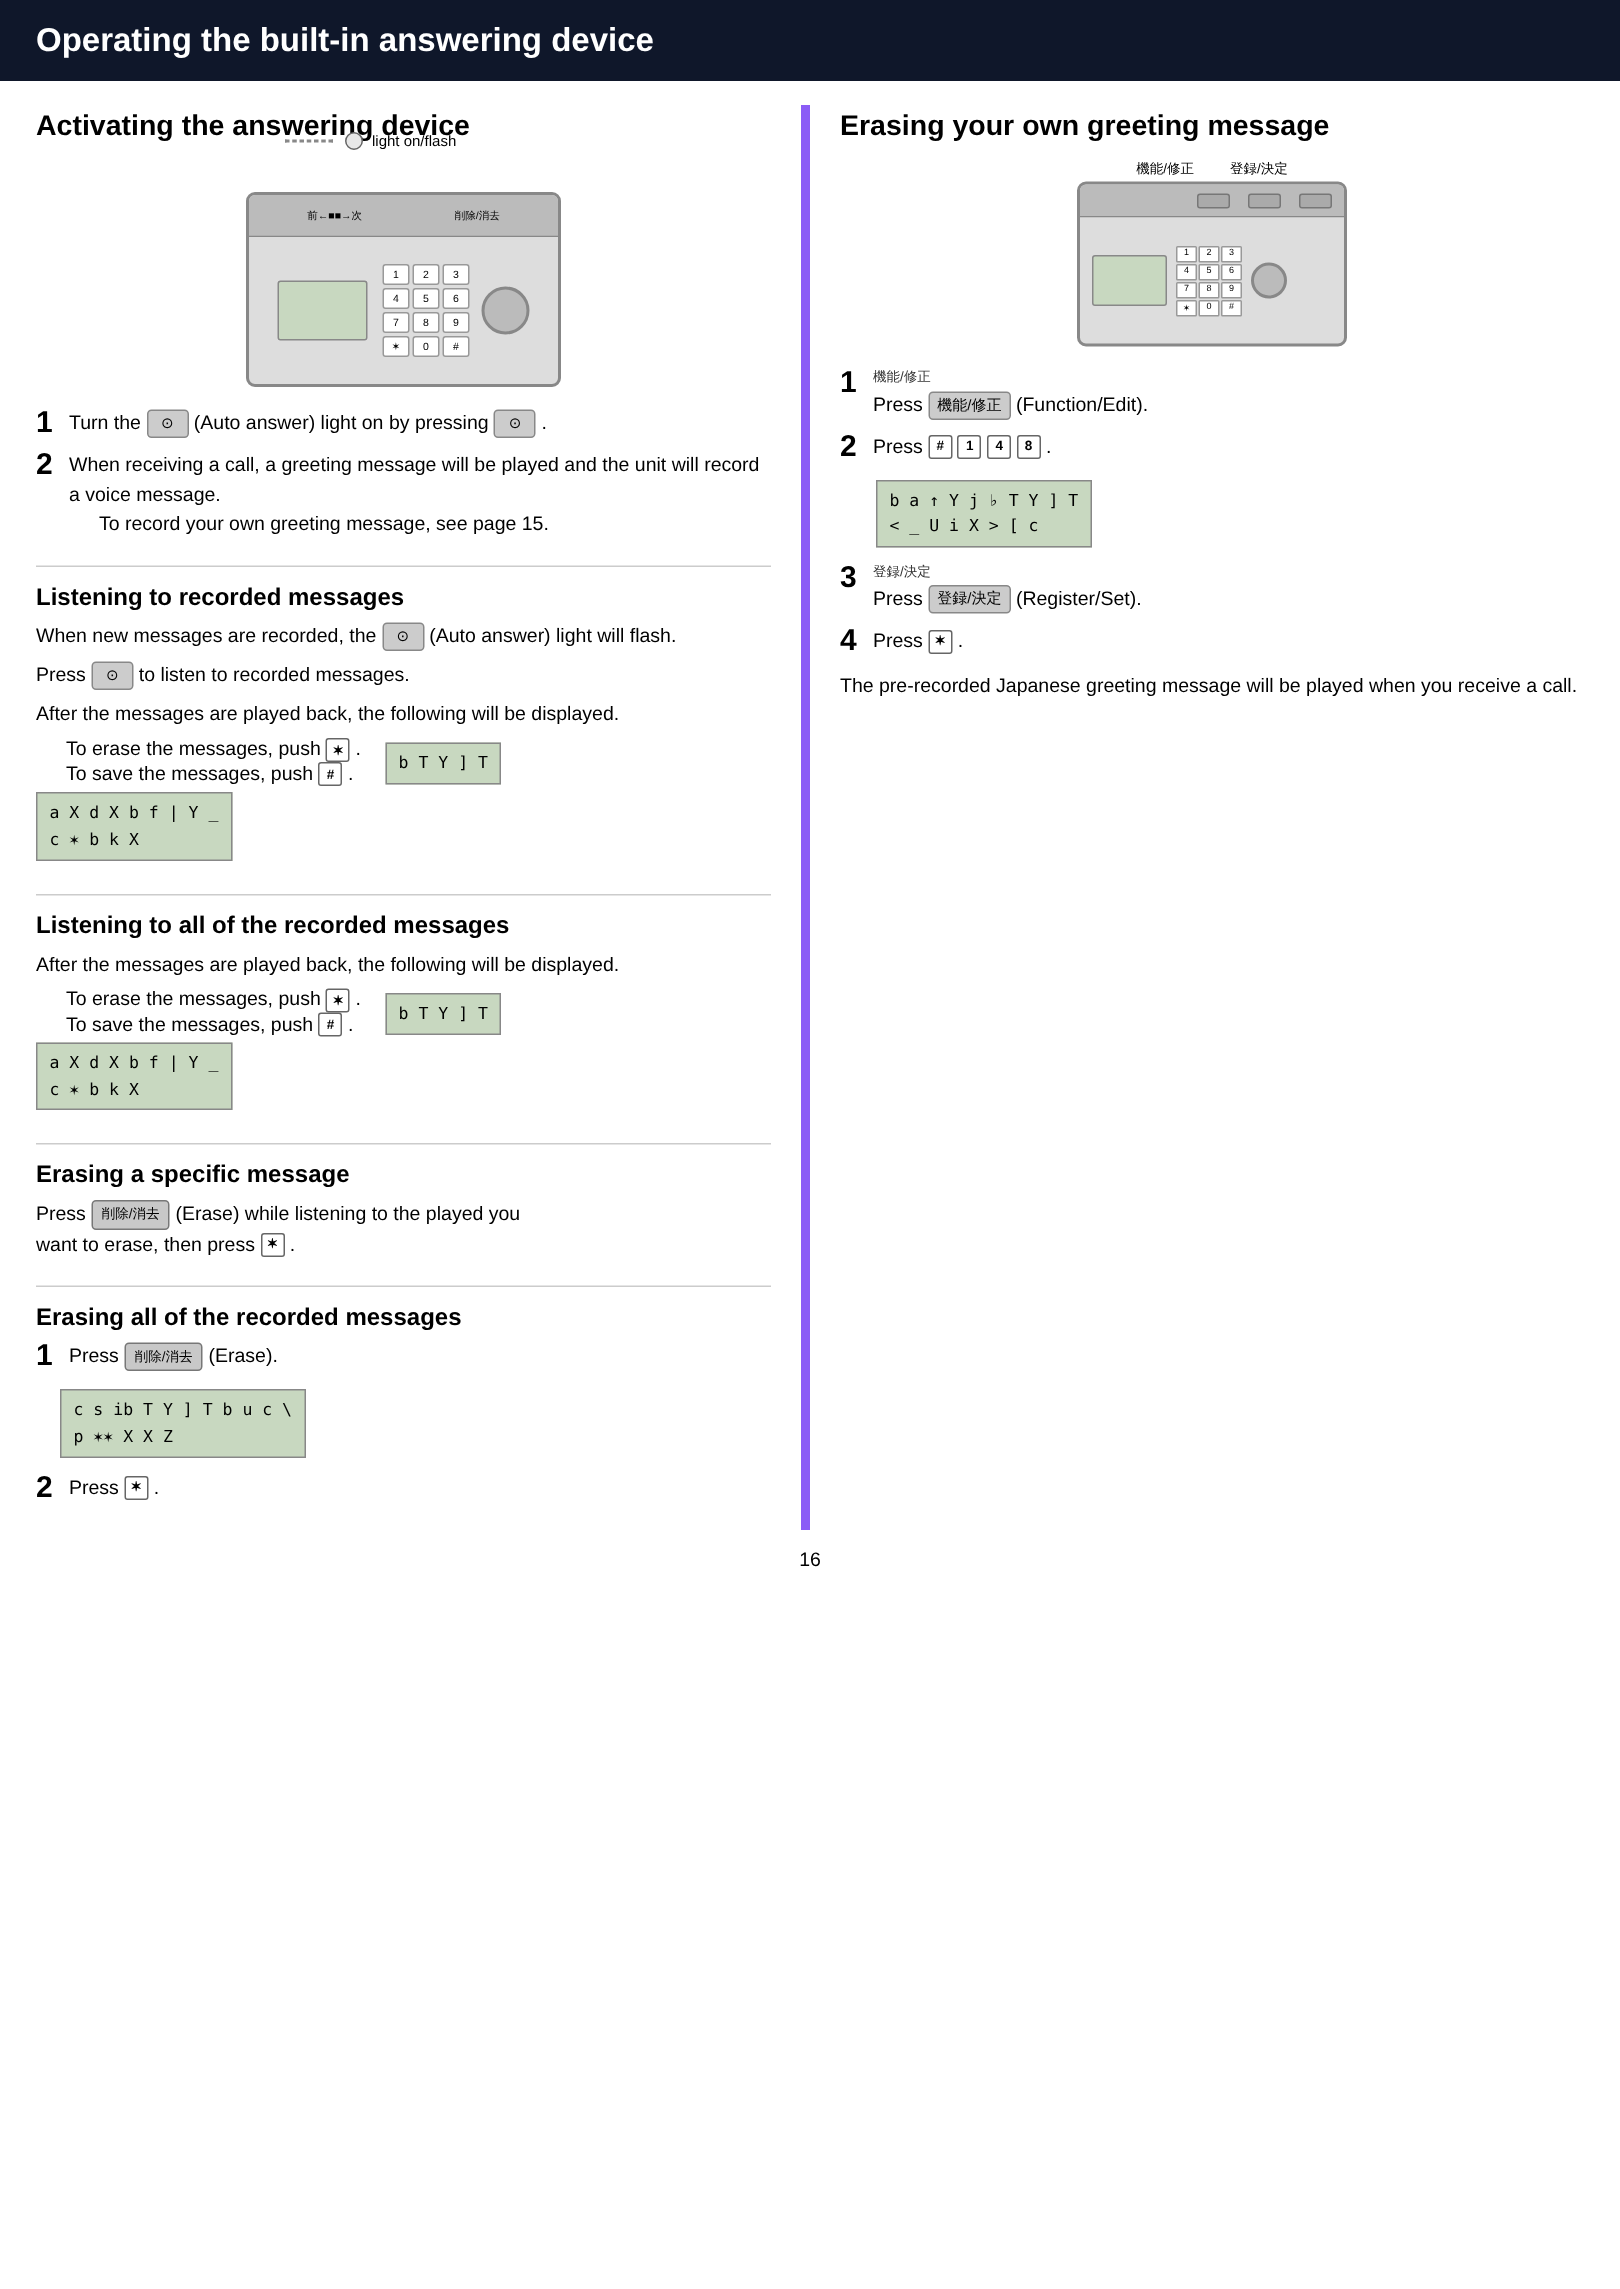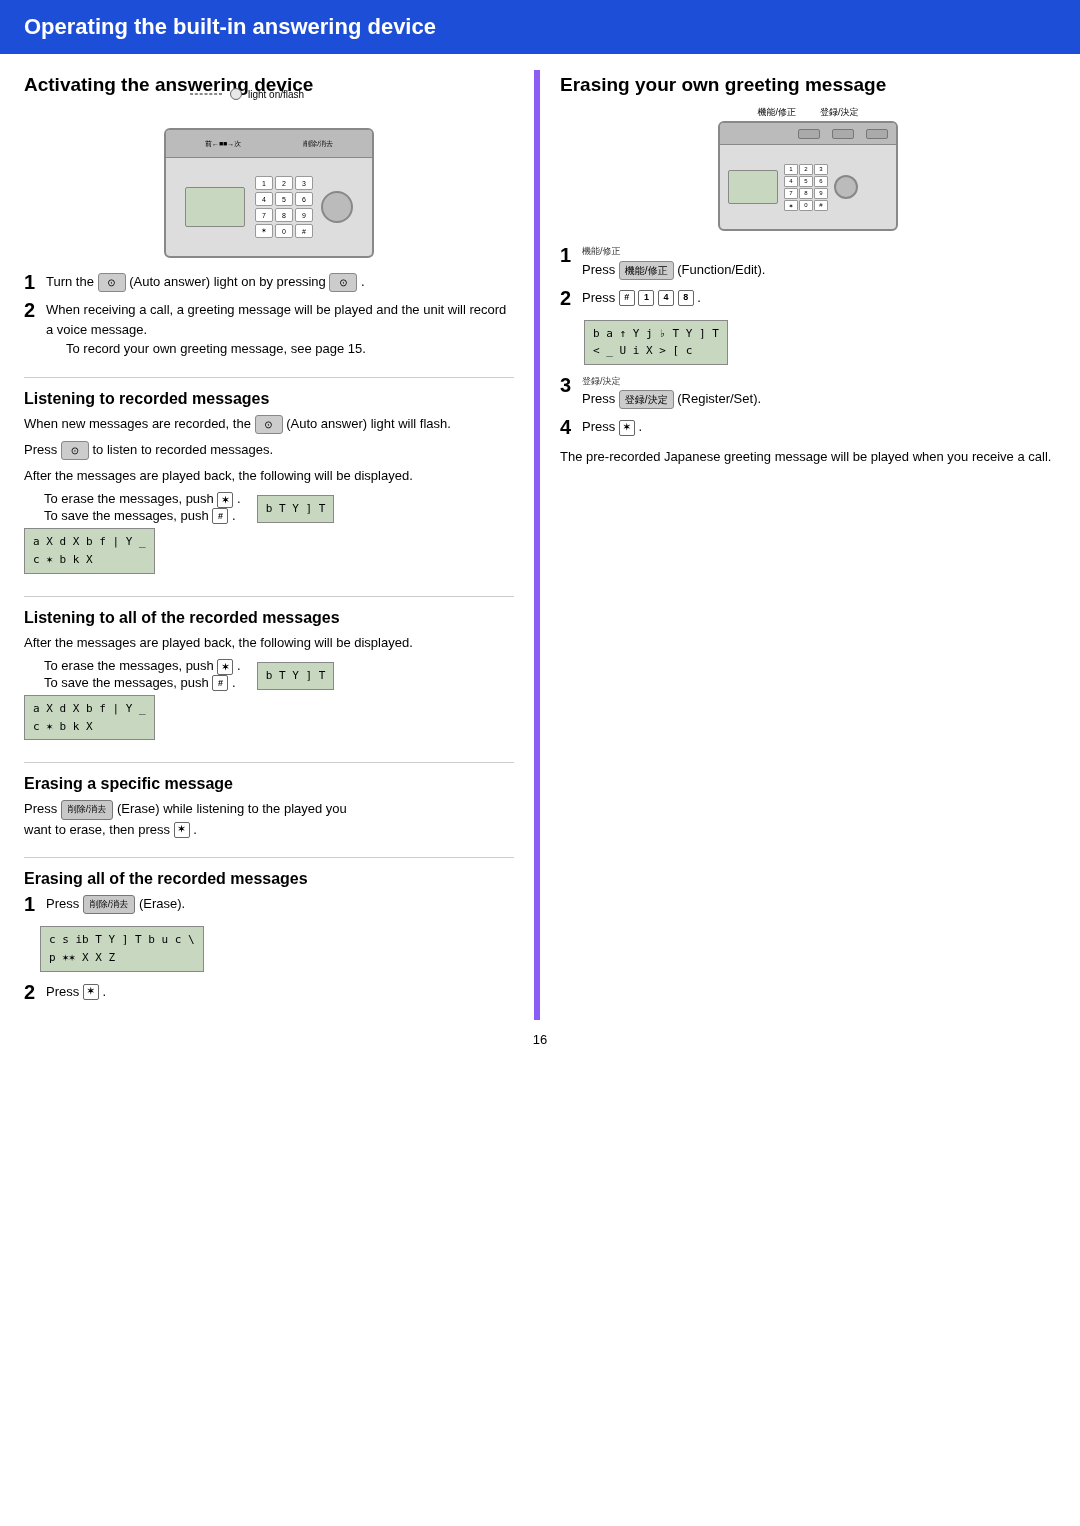--- a/index.html
+++ b/index.html
@@ -8,21 +8,21 @@
       font-size: 13px;
       background: #fff;
       color: #000;
       width: 1080px;
       min-height: 1526px;
       padding: 0;
     }
 
     
     .page-header {
-      background: #1d4ed8;
+      background: #0f172a;
       color: #fff;
       padding: 14px 24px;
       font-size: 22px;
       font-weight: bold;
       margin-bottom: 16px;
     }
 
     .main-content {
       display: grid;
       grid-template-columns: 1fr 1fr;

